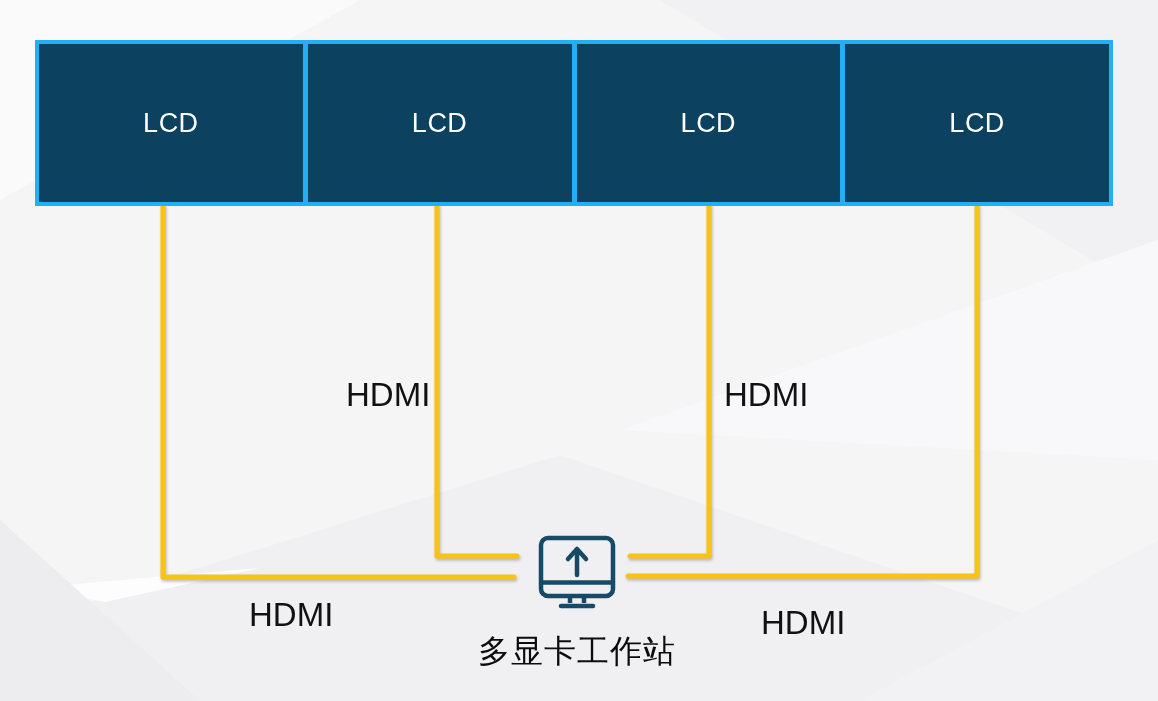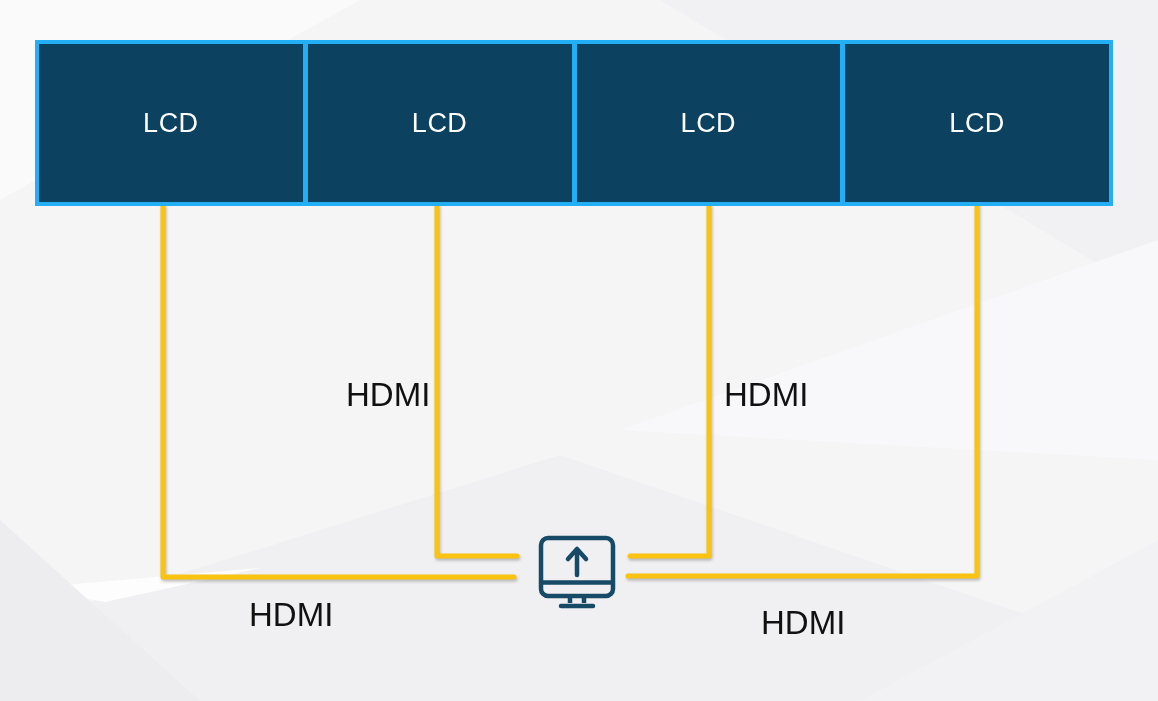--- a/index.html
+++ b/index.html
@@ -141,14 +141,15 @@
       <rect class="stroke" x="5" y="5" width="72" height="58" rx="7"></rect>
       <line class="stroke" x1="7" y1="49.5" x2="75" y2="49.5" stroke-width="4"></line>
       <line class="stroke" x1="41" y1="42" x2="41" y2="18" stroke-width="4" stroke-linecap="round"></line>
       <polyline class="stroke" points="32,26 41,16 50,26" stroke-width="4" stroke-linecap="round" stroke-linejoin="round"></polyline>
       <line class="stroke" x1="34" y1="63" x2="34" y2="70" stroke-width="4"></line>
       <line class="stroke" x1="48" y1="63" x2="48" y2="70" stroke-width="4"></line>
       <line class="stroke" x1="25" y1="73" x2="57" y2="73" stroke-width="6.5" stroke-linecap="round"></line>
     </svg>
   </div>
 
+  <div class="caption">多显卡工作站</div>
 
 </div>
 
 </body></html>

